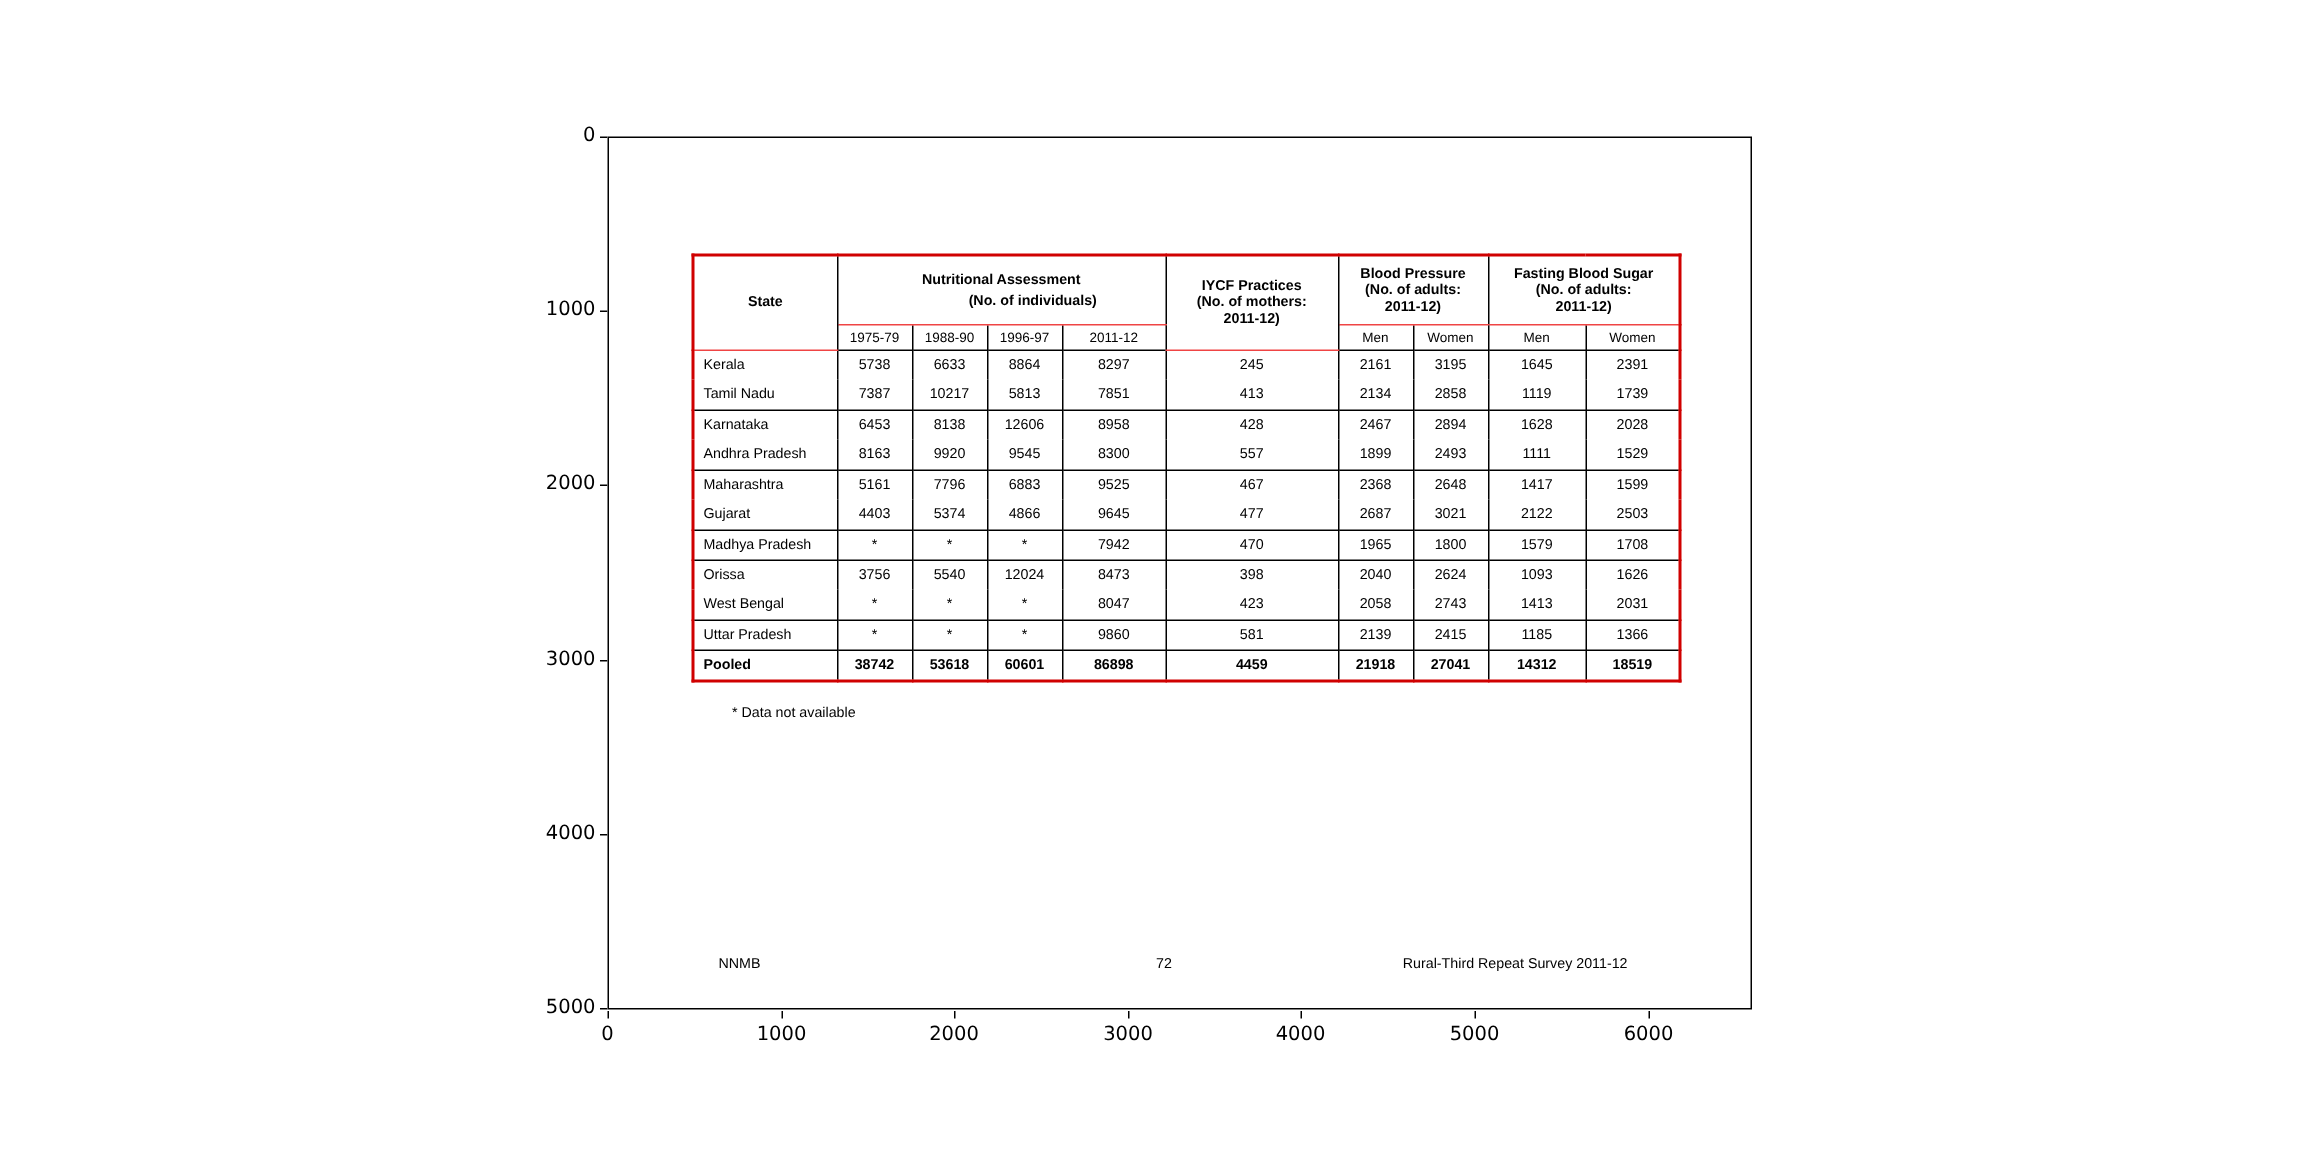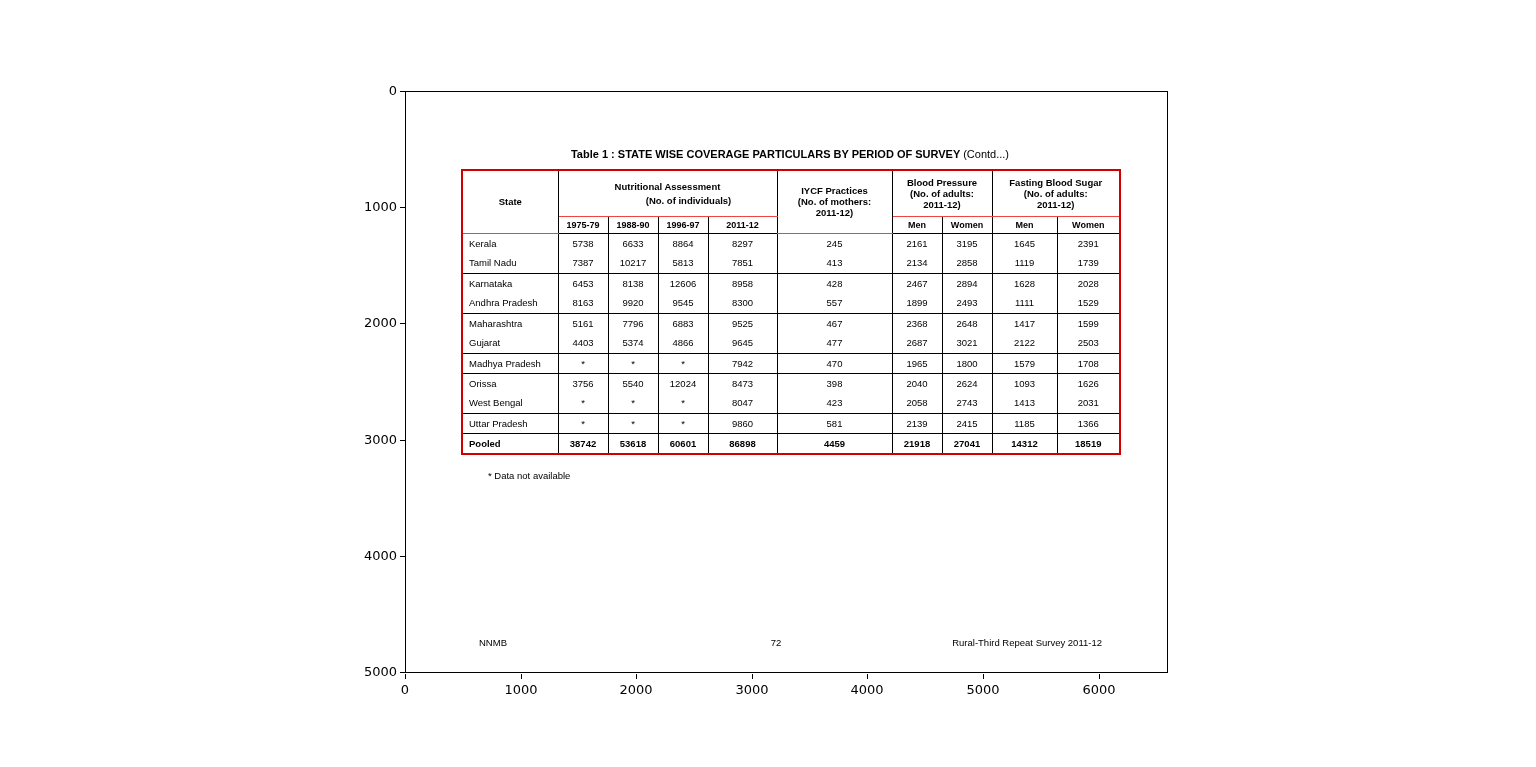--- a/index.html
+++ b/index.html
@@ -18,34 +18,34 @@
 
   
   .doc-title { position:absolute; left:55px; top:56px; width:658px; text-align:center; font-size:11px; font-weight:bold; color:#000; white-space:nowrap; }
   .doc-title .light { font-weight:normal; }
 
   table.tbl { position:absolute; left:55px; top:77px; width:658px; border-collapse:collapse; table-layout:fixed; color:#000; border:2px solid #d00000; background:#fff; }
   .tbl th, .tbl td { border-left:1px solid #000; border-right:1px solid #000; padding:0; text-align:center; vertical-align:middle; font-weight:normal; }
   .h1 { height:46px; }
   .h1 th { font-size:9.5px; font-weight:bold; line-height:11px; border-bottom:1px solid #ef4444; }
   .h2 { height:17px; }
-  .h2 th { font-size:9px; font-weight:bold; border-bottom:1px solid #000; }
+  .h2 th { font-size:9px; font-weight:normal; border-bottom:1px solid #000; }
   .grp div { line-height:11px; }
   .grp .gap { margin-top:3px;padding-left:42px; }
   .r { height:20px; }
   .r td { font-size:9.5px; }
   td.state { text-align:left; padding-left:6px; }
   tr.ge td { border-bottom:1px solid #000; }
   tr.pooled { height:21px; }
   tr.pooled td { font-weight:bold; }
 
   .footnote { position:absolute; left:82px; top:378px; font-size:9.5px; color:#000; }
   .f-left { position:absolute; left:73px; top:545px; font-size:9.5px; color:#000; }
   .f-center { position:absolute; left:340px; top:545px; width:60px; text-align:center; font-size:9.5px; color:#000; }
-  .f-right { position:absolute; right:65px; top:545px; font-size:9.5px; color:#000; }
+  .f-right { position:absolute; right:82px; top:545px; font-size:9.5px; color:#000; }
 </style>
 </head>
 <body>
 
 <div class="canvas">
 
   <div class="tick-label ytick" style="top:83px">0</div>
   <div class="tick-label ytick" style="top:199px">1000</div>
   <div class="tick-label ytick" style="top:315px">2000</div>
   <div class="tick-label ytick" style="top:432px">3000</div>
@@ -68,24 +68,20 @@
   <div class="tickmark xtm" style="left:405px"></div>
   <div class="tickmark xtm" style="left:521px"></div>
   <div class="tickmark xtm" style="left:636px"></div>
   <div class="tickmark xtm" style="left:752px"></div>
   <div class="tickmark xtm" style="left:867px"></div>
   <div class="tickmark xtm" style="left:983px"></div>
   <div class="tickmark xtm" style="left:1099px"></div>
 
   <div class="axes">
 
-    <div class="doc-title">
-      <span>Table 1 : STATE WISE COVERAGE PARTICULARS BY PERIOD OF SURVEY</span>
-      <span class="light">(Contd...)</span>
-    </div>
 
     <table class="tbl">
       <colgroup>
         <col style="width:96px">
           <col style="width:50px">
           <col style="width:50px">
           <col style="width:50px">
           <col style="width:69px">
         <col style="width:115px">
           <col style="width:50px">

